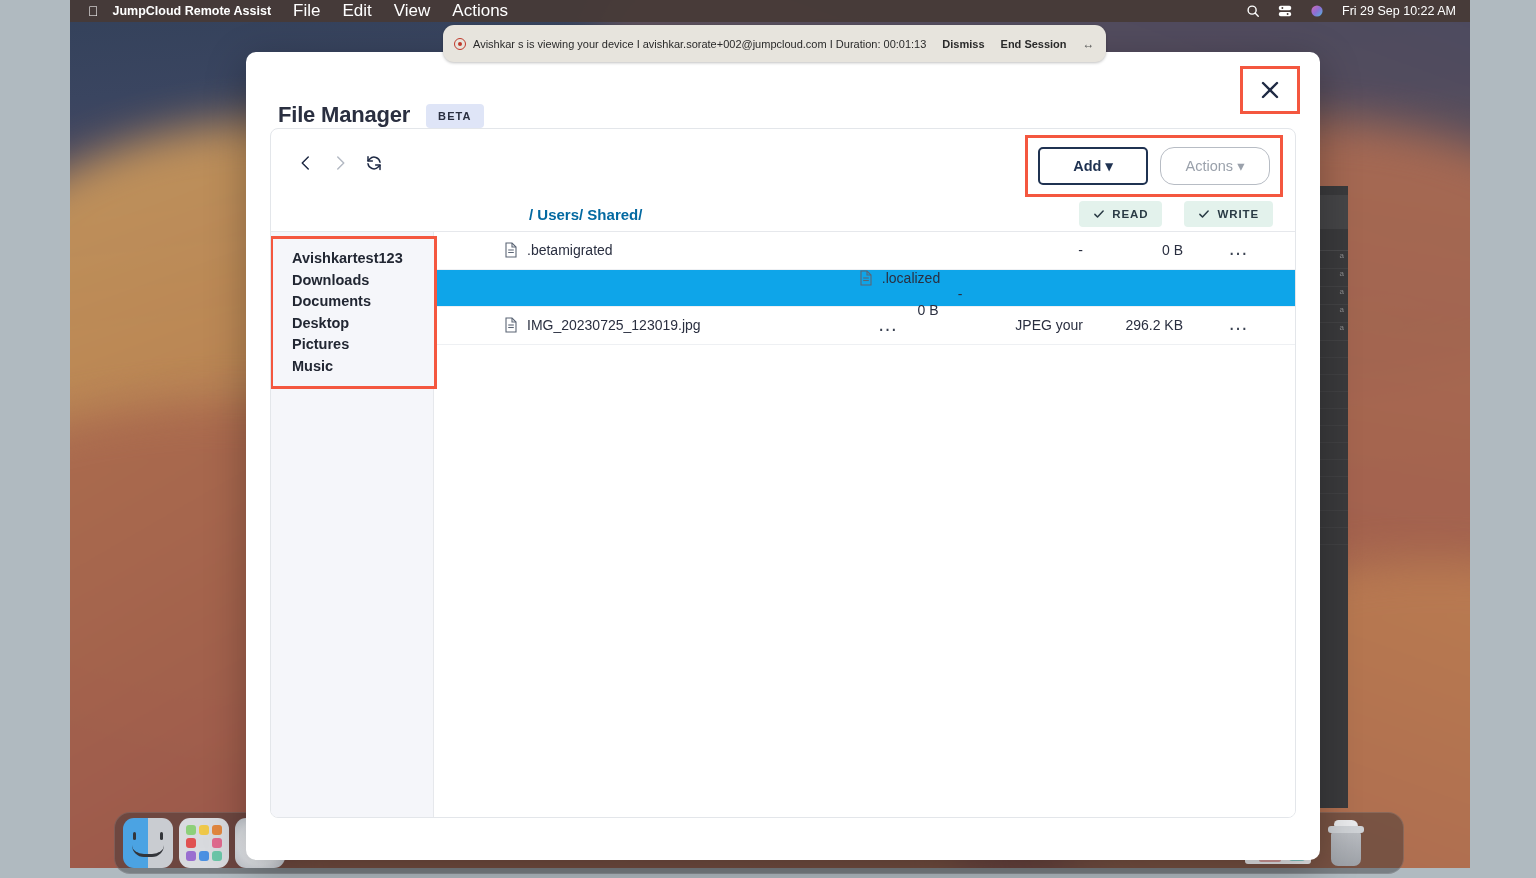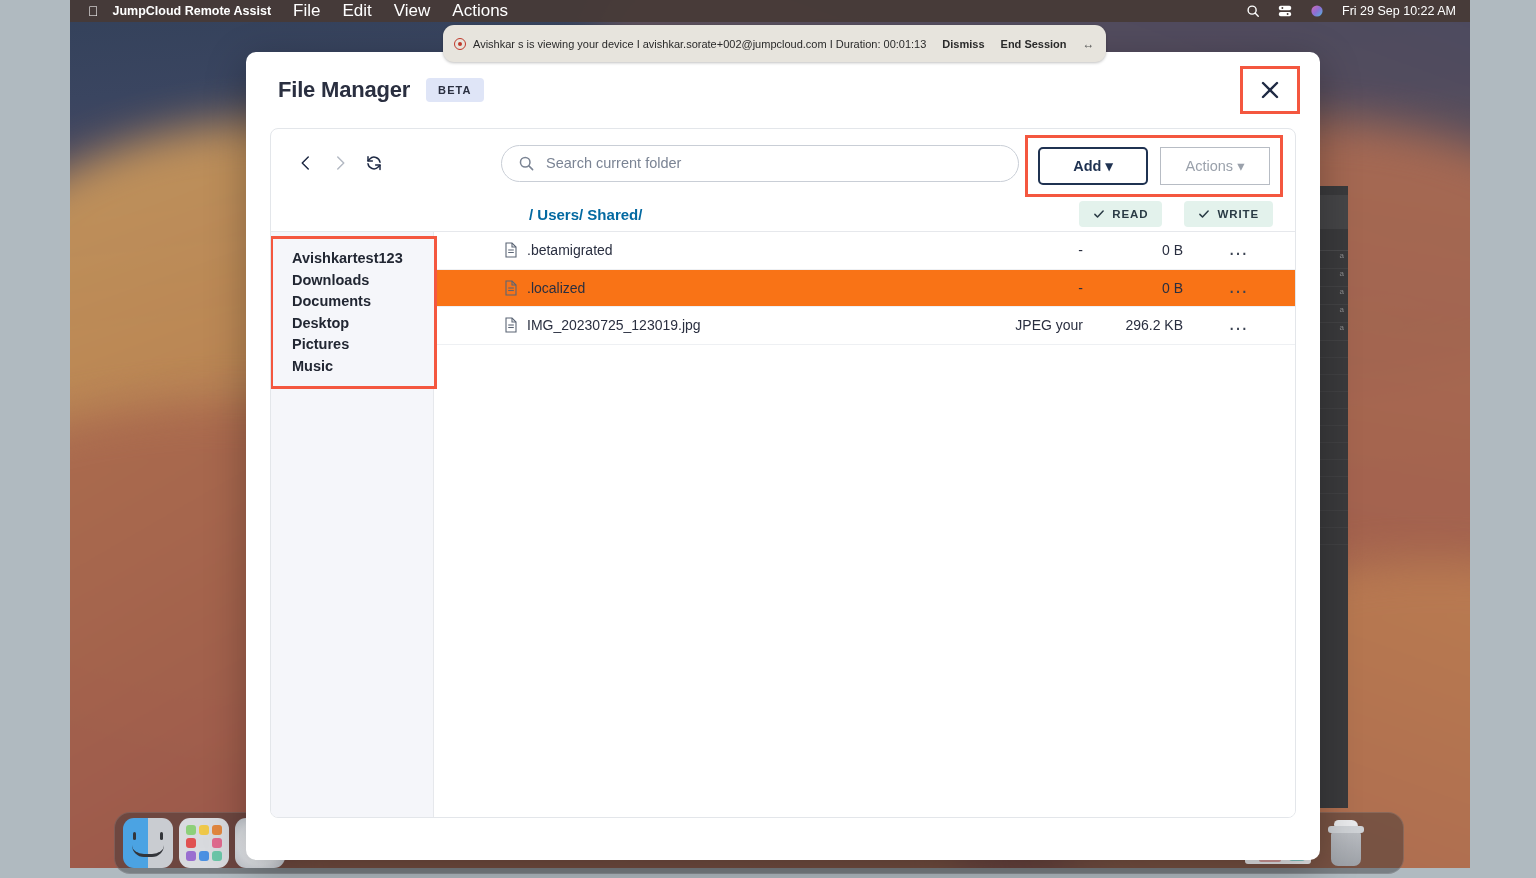--- a/index.html
+++ b/index.html
@@ -205,21 +205,21 @@
     position: absolute;
     left: 246px; top: 52px; width: 1074px; height: 808px;
     background: #fff;
     border-radius: 10px;
     z-index: 20;
     box-shadow: 0 10px 40px rgba(0,0,0,.28);
     display: flex; flex-direction: column;
   }
   #dlg-header {
     height: 76px;
-    display: flex; align-items: center;
+    display: flex; align-items: flex-end;
     padding: 0 32px;
     position: relative;
   }
   #dlg-title {
     font-size: 22px; font-weight: bold; color: #2a2f40;
     letter-spacing: -.2px;
   }
   #beta-badge {
     margin-left: 16px;
     background: #dfe5f7; color: #2a2f40;
@@ -292,21 +292,21 @@
     border-radius: 5px;
     background: #fff;
     color: #1f3251;
     font-size: 14.5px; font-weight: bold;
     cursor: pointer;
     font-family: "Liberation Sans", sans-serif;
   }
   #actions-btn {
     width: 110px; height: 38px;
     border: 1px solid #b7bcc4;
-    border-radius: 0;
+    border-radius: 14px;
     background: #fff;
     color: #9aa1ab;
     font-size: 14.5px;
     cursor: default;
     font-family: "Liberation Sans", sans-serif;
   }
 
   
   #subbar {
     height: 34px;
@@ -359,21 +359,21 @@
   .col-size { width: 100px; text-align: right; }
   .col-menu { width: 112px; text-align: center; }
   .frow {
     height: 37.5px;
     display: flex; align-items: center;
     font-size: 14px; color: #2a2f40;
     border-bottom: 1px solid #eef0f3;
     cursor: pointer;
     padding-left: 48px;
   }
-  .frow.alt { background: #f97316; }
+  .frow.alt { background: #0ea5e9; flex-direction: column; }
   .frow .col-name { display: flex; align-items: center; gap: 9px; }
   .frow .col-name svg { width: 14px; height: 16px; flex: 0 0 auto; }
   .dots {
     font-size: 20px; letter-spacing: 2px; color: #3b4252; line-height: 10px;
     display:inline-block;
   }
 </style>
 </head>
 <body>
 
@@ -524,27 +524,20 @@
         </button>
         <button class="navbtn">
           <svg viewBox="0 0 24 24" fill="none" stroke="#1f2a44" stroke-width="2" stroke-linecap="round" stroke-linejoin="round">
             <path d="M20 11a8 8 0 0 0-13.6-4.4L4 9"></path>
               <polyline points="4,3.5 4,9.3 9.8,9.3"></polyline>
             <path d="M4 13a8 8 0 0 0 13.6 4.4L20 15"></path>
               <polyline points="20,20.5 20,14.7 14.2,14.7"></polyline>
           </svg>
         </button>
 
-        <div id="search-wrap">
-          <svg viewBox="0 0 20 20" fill="none" stroke="#7b8494" stroke-width="1.8">
-            <circle cx="8.5" cy="8.5" r="5.6"></circle>
-              <line x1="12.8" y1="12.8" x2="17.2" y2="17.2" stroke-linecap="round"></line>
-          </svg>
-          <input id="search-input" type="text" placeholder="Search current folder" style="">
-        </div>
 
         <div id="action-group">
           <button id="add-btn">
             <span>Add</span>
             <span>▾</span>
           </button>
           <button id="actions-btn">
             <span>Actions</span>
             <span>▾</span>
           </button>

